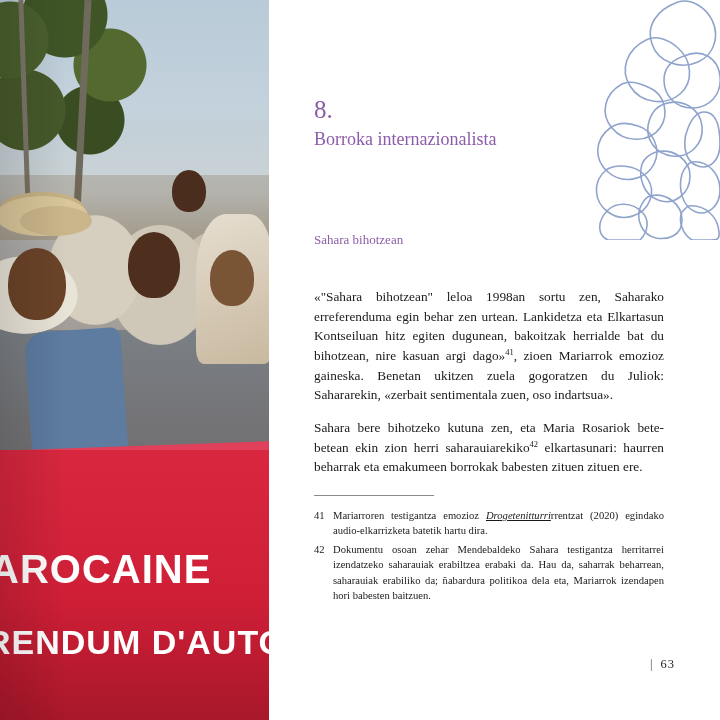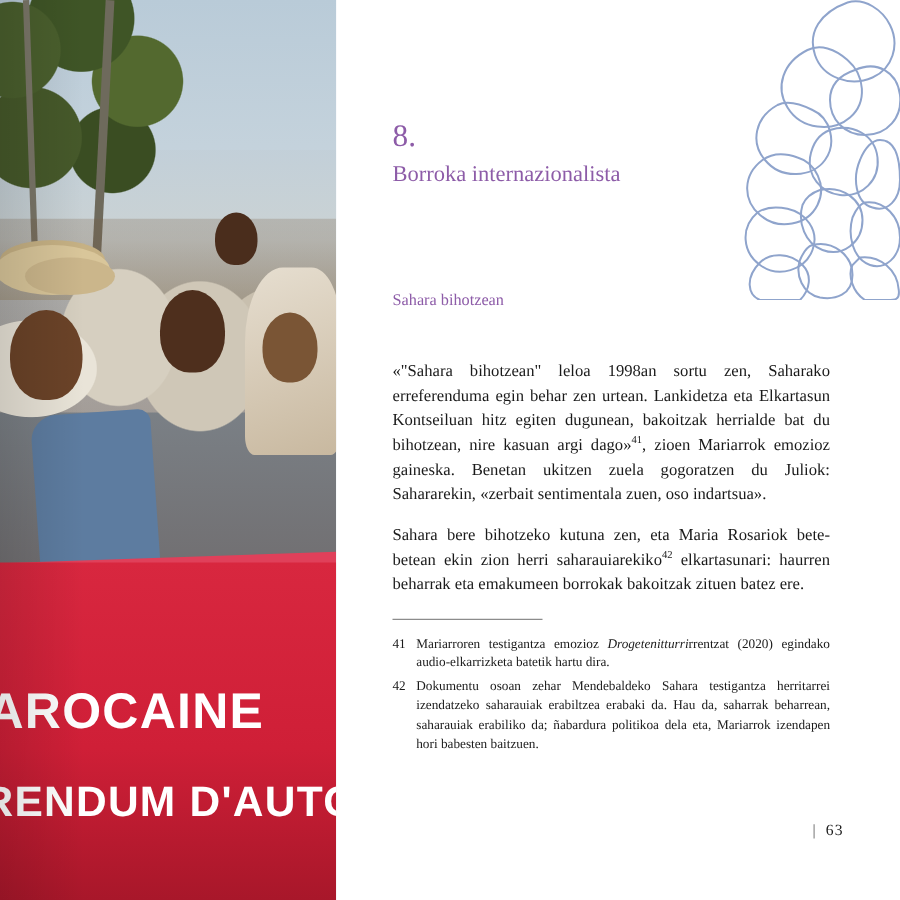--- a/index.html
+++ b/index.html
@@ -244,21 +244,21 @@
     margin-bottom: 3px;
   }
   .fn-num {
     flex: 0 0 19px;
     color: #1a1a1a;
   }
   .fn-body {
     flex: 1 1 auto;
     text-align: justify;
   }
-  .fn-body i { font-style: italic; }
+  .fn-body i { font-style: italic; text-decoration: underline; }
   .folio {
     position: absolute;
     right: 45px;
     bottom: 48px;
     font-size: 12.5px;
     color: #1a1a1a;
     font-family: "Liberation Serif", serif;
     letter-spacing: 1px;
     margin-top: 40px;
   }
@@ -315,21 +315,21 @@
 
     <div class="chapter-num">8.</div>
     <div class="chapter-title">
       <span>Borroka internazionalista</span><br>
     </div>
 
     <div class="section-title">Sahara bihotzean</div>
 
     <p class="body-text para1"><span>«"Sahara bihotzean" leloa 1998an sortu zen, Saharako erreferenduma egin behar zen urtean. Lankidetza eta Elkartasun Kontseiluan hitz egiten dugunean, bakoitzak herrialde bat du bihotzean, nire kasuan argi dago»</span><sup>41</sup><span>, zioen Mariarrok emozioz gaineska. Benetan ukitzen zuela gogoratzen du Juliok: Sahararekin, «zerbait sentimentala zuen, oso indartsua».</span></p>
 
-    <p class="body-text para2"><span>Sahara bere bihotzeko kutuna zen, eta Maria Rosariok bete-betean ekin zion herri saharauiarekiko</span><sup>42</sup><span> elkartasunari: haurren beharrak eta emakumeen borrokak bakoitzak zituen batez ere.</span></p>
+    <p class="body-text para2"><span>Sahara bere bihotzeko kutuna zen, eta Maria Rosariok bete-betean ekin zion herri saharauiarekiko</span><sup>42</sup><span> elkartasunari: haurren beharrak eta emakumeen borrokak babesten zituen zituen ere.</span></p>
 
     <div class="fn-rule"></div>
 
     <div class="footnotes">
       <div class="fn">
         <span class="fn-num">41</span>
         <span class="fn-body"><span>Mariarroren testigantza emozioz </span><i>Drogetenitturri</i><span>rrentzat (2020) egindako audio-elkarrizketa batetik hartu dira.</span></span>
       </div>
       <div class="fn">
         <span class="fn-num">42</span>

